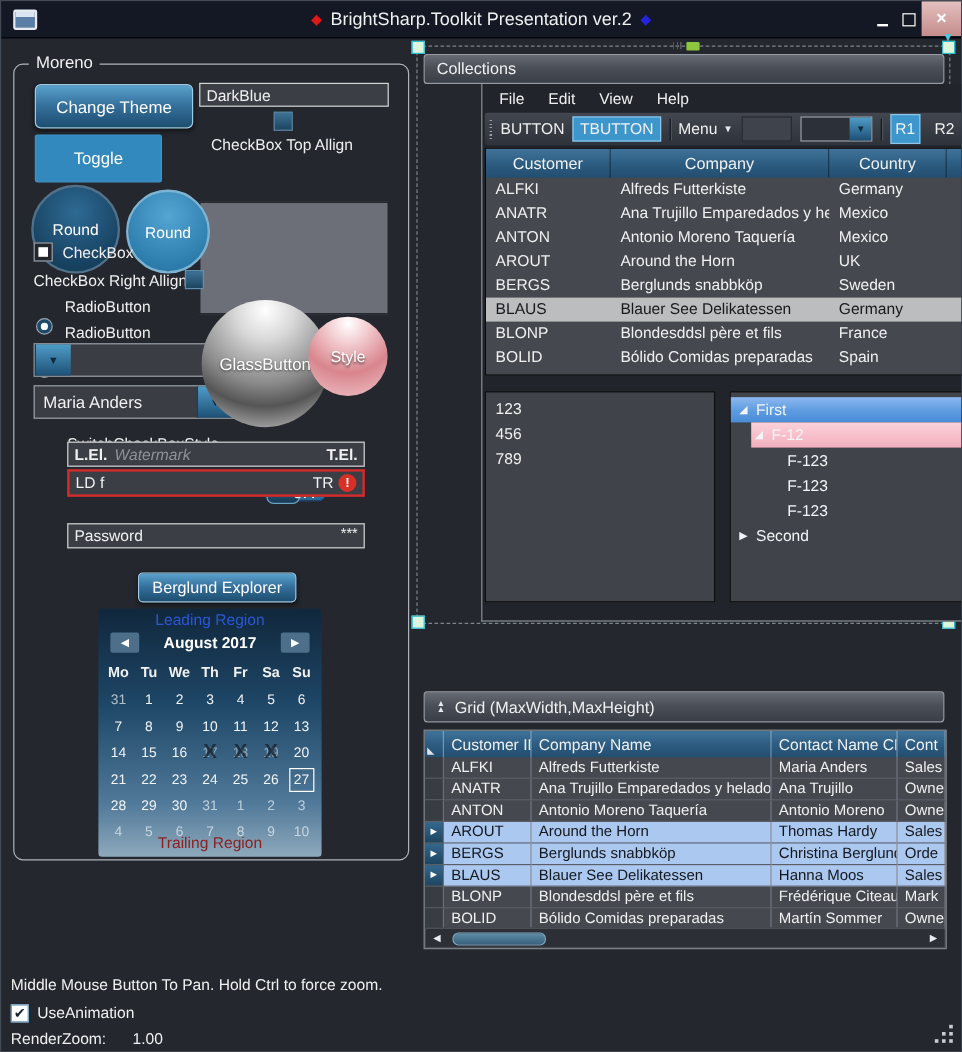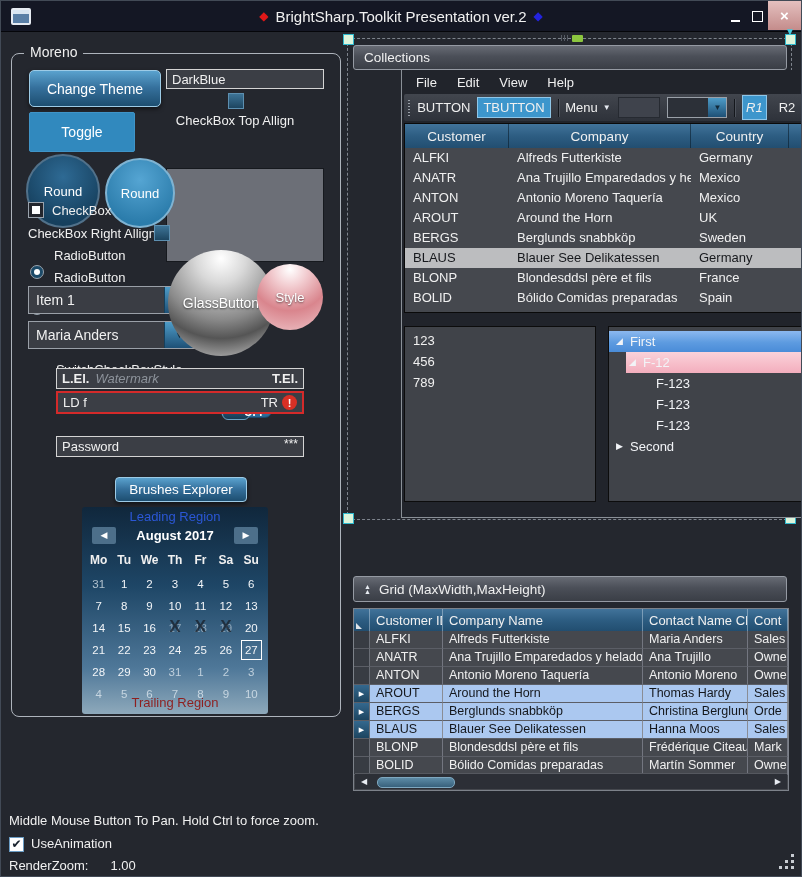--- a/index.html
+++ b/index.html
@@ -97,21 +97,21 @@
   .tb-toggle{background:#3d96cc;border:1px solid #8fc6e8;padding:2px 5px;}
   .tb-sep{width:1px;height:18px;background:#14171c;box-shadow:1px 0 0 #4d525b;}
   .tb-menu{display:flex;align-items:center;gap:5px;}
   .tb-menu .arr{font-size:8px;color:#e6eaf0;}
   .tb-text{width:56px;height:19px;background:#3f434c;border:1px solid #262a31;}
   .tb-combo{display:flex;width:60px;height:21px;border:1px solid #9aa0a8;background:#2c3038;box-sizing:border-box;padding-left:36px;}
   .tb-combo .val{flex:1;padding:2px 0 0 4px;font-size:12.5px;white-space:nowrap;overflow:hidden;}
   .tb-combo .drop{width:19px;background:linear-gradient(#4e9cc8,#1e5076);display:flex;align-items:center;justify-content:center;
     color:#10293a;font-size:8px;}
   .tb-radio{padding:1px 4px;}
-  .tb-radio.sel{background:#3d96cc;border:1px solid #8fc6e8;padding:4px 3px;font-style:italic;}
+  .tb-radio.sel{background:#3d96cc;border:1px solid #8fc6e8;padding:4px 3px;}
   .tb-overflow{position:absolute;right:4px;top:7px;width:9px;text-align:center;color:#c9ced6;}
   .tb-overflow .bar{display:block;height:1px;background:#c9ced6;margin-bottom:2px;}
   .tb-overflow .arr{font-size:7px;line-height:7px;display:block;}
   
   .grid1{position:absolute;left:2px;top:53px;width:430px;height:190px;border:1px solid #0a0a0a;background:#45484e;box-sizing:border-box;overflow:hidden;}
   .g1-header{display:flex;height:24px;background:linear-gradient(#41739a,#2d5d82 50%,#224e70);}
   .g1h{display:flex;align-items:center;justify-content:center;font-size:13.5px;border-right:1px solid rgba(8,24,36,.55);box-sizing:border-box;}
   .g1row{display:flex;height:20px;line-height:20px;font-size:13px;}
   .g1row.selected{background:#bcbdbf;color:#17191d;}
   .g1c{padding-left:8px;box-sizing:border-box;white-space:nowrap;overflow:hidden;}
@@ -209,21 +209,20 @@
     <div class="gb lbl" style="left:40px;top:149px;">CheckBox</div>
     <div class="gb lbl" style="left:16px;top:172px;">CheckBox Right Allign</div>
     <div class="gb checkbox-teal" style="left:142px;top:171px;width:16px;height:16px;"></div>
 
     <div class="gb radio checked" style="left:18px;top:195px;"></div>
     <div class="gb lbl" style="left:42px;top:194px;">RadioButton</div>
     <div class="gb radio" style="left:18px;top:217px;"></div>
     <div class="gb lbl" style="left:42px;top:216px;">RadioButton</div>
 
     <div class="gb combo" style="left:16px;top:232px;width:167px;height:28px;">
-      <span class="val">Item 1</span>
       <span class="drop">▼</span>
     </div>
     <div class="gb combo" style="left:16px;top:267px;width:167px;height:28px;">
       <span class="val">Maria Anders</span>
       <span class="drop">▼</span>
     </div>
 
     <div class="gb glass glass-gray" style="left:156px;top:196px;width:106px;height:106px;">GlassButton</div>
     <div class="gb glass glass-pink" style="left:245px;top:210px;width:66px;height:66px;">Style</div>
 
@@ -241,21 +240,21 @@
     <div class="gb textbox err-box" style="left:44px;top:337px;width:248px;height:23px;">
       <span style="flex:1;">LD f</span>
       <span>TR</span>
       <span class="err-icon">!</span>
     </div>
     <div class="gb textbox" style="left:44px;top:382px;width:248px;height:21px;">
       <span style="flex:1;">Password</span>
       <span style="align-self:flex-start;font-size:12px;">***</span>
     </div>
 
-    <div class="gb btn-grad" style="left:103px;top:423px;width:132px;height:25px;font-size:13.5px;border-radius:4px;">Brushes Explorer</div>
+    <div class="gb btn-grad" style="left:103px;top:423px;width:132px;height:25px;font-size:13.5px;border-radius:4px;">Berglund Explorer</div>
 
     <div class="calendar">
       <div class="cal-leading">Leading Region</div>
       <div class="cal-nav">
         <span class="cal-arrow" style="left:10px;">◀</span>
         <div class="cal-month">August 2017</div>
         <span class="cal-arrow" style="right:10px;">▶</span>
       </div>
       <div class="cal-grid cal-daynames" id="cal-daynames">
           <div>Mo</div>

